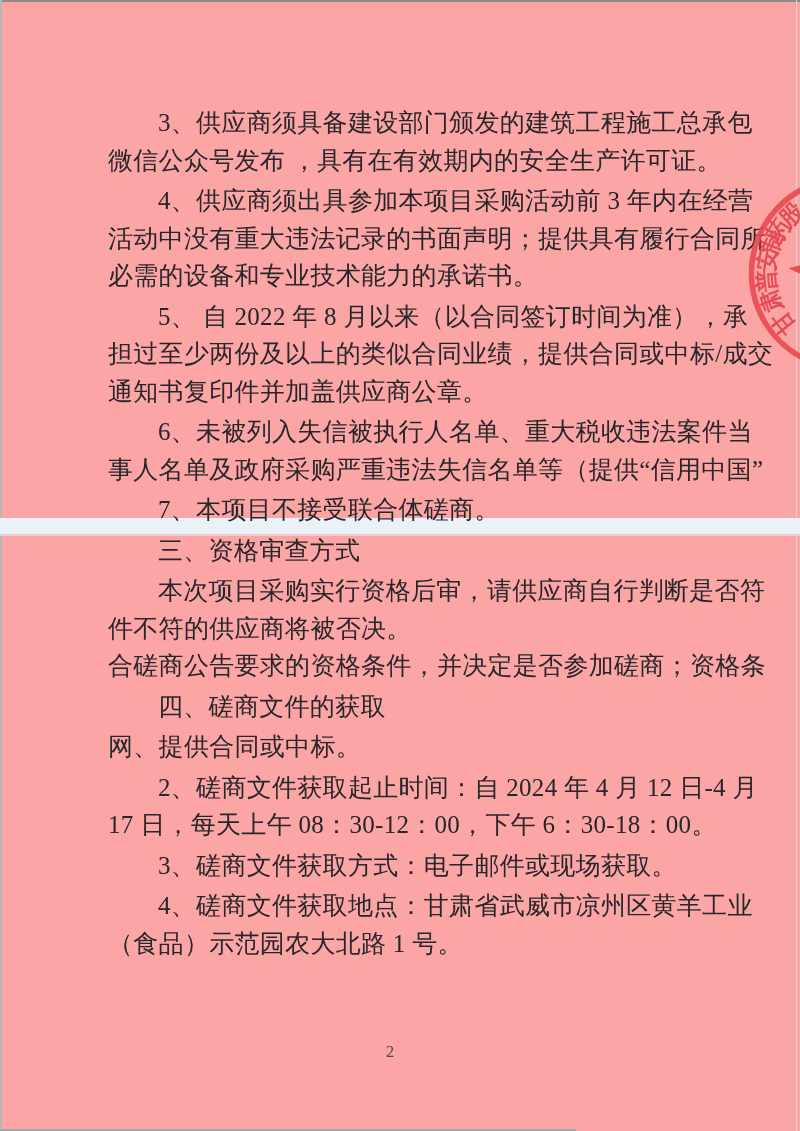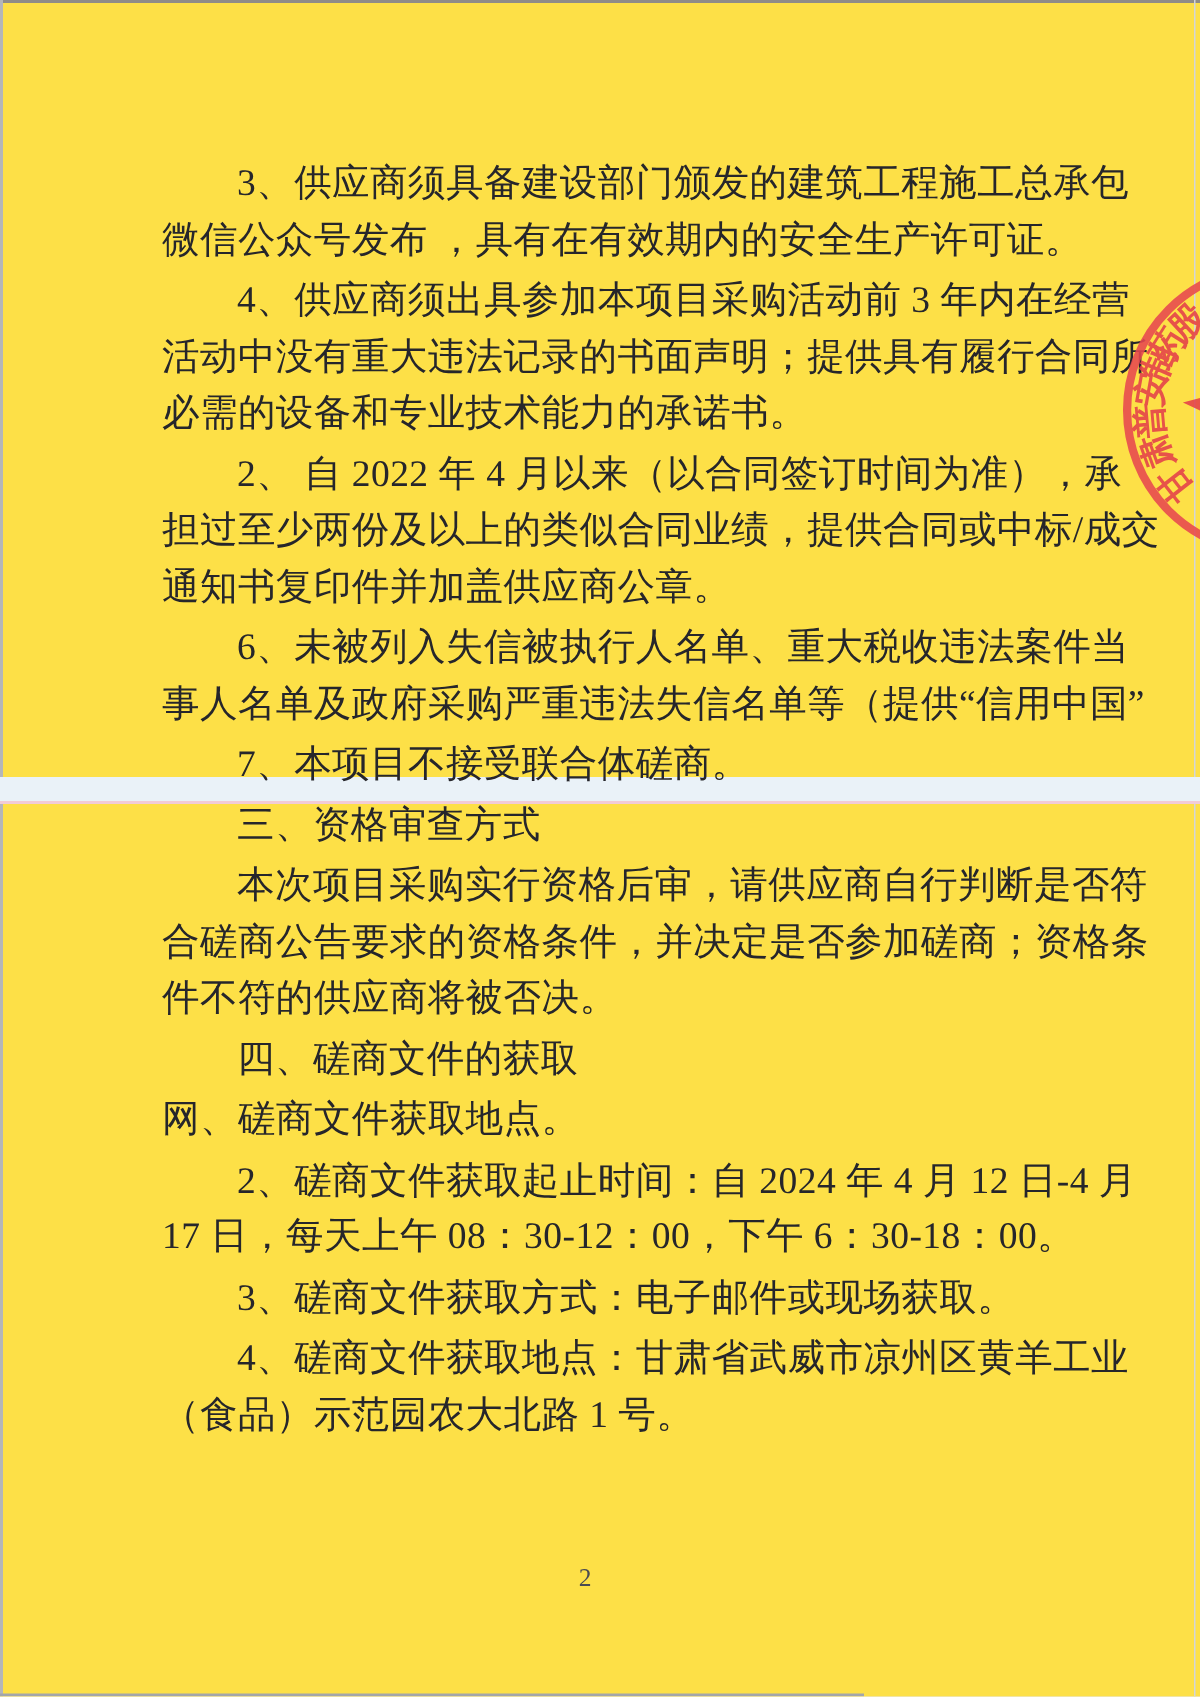--- a/index.html
+++ b/index.html
@@ -1,19 +1,19 @@
 <!DOCTYPE html>
 <html><head>
 <meta charset="utf-8">
 <style>
   html,body{margin:0;padding:0;background:#e9e9e9;}
   .page{
     position:relative;
     width:800px;height:1131px;
-    background:#fde047;
+    background:#fca5a5;
     overflow:hidden;
     font-family:"Liberation Serif","DejaVu Serif",serif;
     color:#26262b;
   }
   
   .edge-top{position:absolute;left:0;top:0;width:100%;height:2px;background:#8f8c88;}
   .edge-left{position:absolute;left:0;top:0;width:2px;height:100%;background:#b4b6ba;}
   .edge-bottom{position:absolute;left:0;bottom:0;width:72%;height:2px;background:#a3a6aa;}
   .edge-right{position:absolute;right:3px;top:0;width:1px;height:100%;background:#d3d5d8;}
   
@@ -56,44 +56,44 @@
       <div class="para">
         <div class="line first">3、供应商须具备建设部门颁发的建筑工程施工总承包</div>
         <div class="line">微信公众号发布 ，具有在有效期内的安全生产许可证。</div>
       </div>
       <div class="para">
         <div class="line first">4、供应商须出具参加本项目采购活动前 3 年内在经营</div>
         <div class="line">活动中没有重大违法记录的书面声明；提供具有履行合同所</div>
         <div class="line">必需的设备和专业技术能力的承诺书。</div>
       </div>
       <div class="para">
-        <div class="line first">2、 自 2022 年 4 月以来（以合同签订时间为准），承</div>
+        <div class="line first">5、 自 2022 年 8 月以来（以合同签订时间为准），承</div>
         <div class="line">担过至少两份及以上的类似合同业绩，提供合同或中标/成交</div>
         <div class="line">通知书复印件并加盖供应商公章。</div>
       </div>
       <div class="para">
         <div class="line first">6、未被列入失信被执行人名单、重大税收违法案件当</div>
         <div class="line">事人名单及政府采购严重违法失信名单等（提供“信用中国”</div>
       </div>
       <div class="para">
         <div class="line first">7、本项目不接受联合体磋商。</div>
       </div>
       <div class="para heading">
         <div class="line first">三、资格审查方式</div>
       </div>
       <div class="para">
         <div class="line first">本次项目采购实行资格后审，请供应商自行判断是否符</div>
+        <div class="line">件不符的供应商将被否决。</div>
         <div class="line">合磋商公告要求的资格条件，并决定是否参加磋商；资格条</div>
-        <div class="line">件不符的供应商将被否决。</div>
       </div>
       <div class="para heading">
         <div class="line first">四、磋商文件的获取</div>
       </div>
       <div class="para">
-        <div class="line">网、磋商文件获取地点。</div>
+        <div class="line">网、提供合同或中标。</div>
       </div>
       <div class="para">
         <div class="line first">2、磋商文件获取起止时间：自 2024 年 4 月 12 日-4 月</div>
         <div class="line">17 日，每天上午 08：30-12：00，下午 6：30-18：00。</div>
       </div>
       <div class="para">
         <div class="line first">3、磋商文件获取方式：电子邮件或现场获取。</div>
       </div>
       <div class="para">
         <div class="line first">4、磋商文件获取地点：甘肃省武威市凉州区黄羊工业</div>

